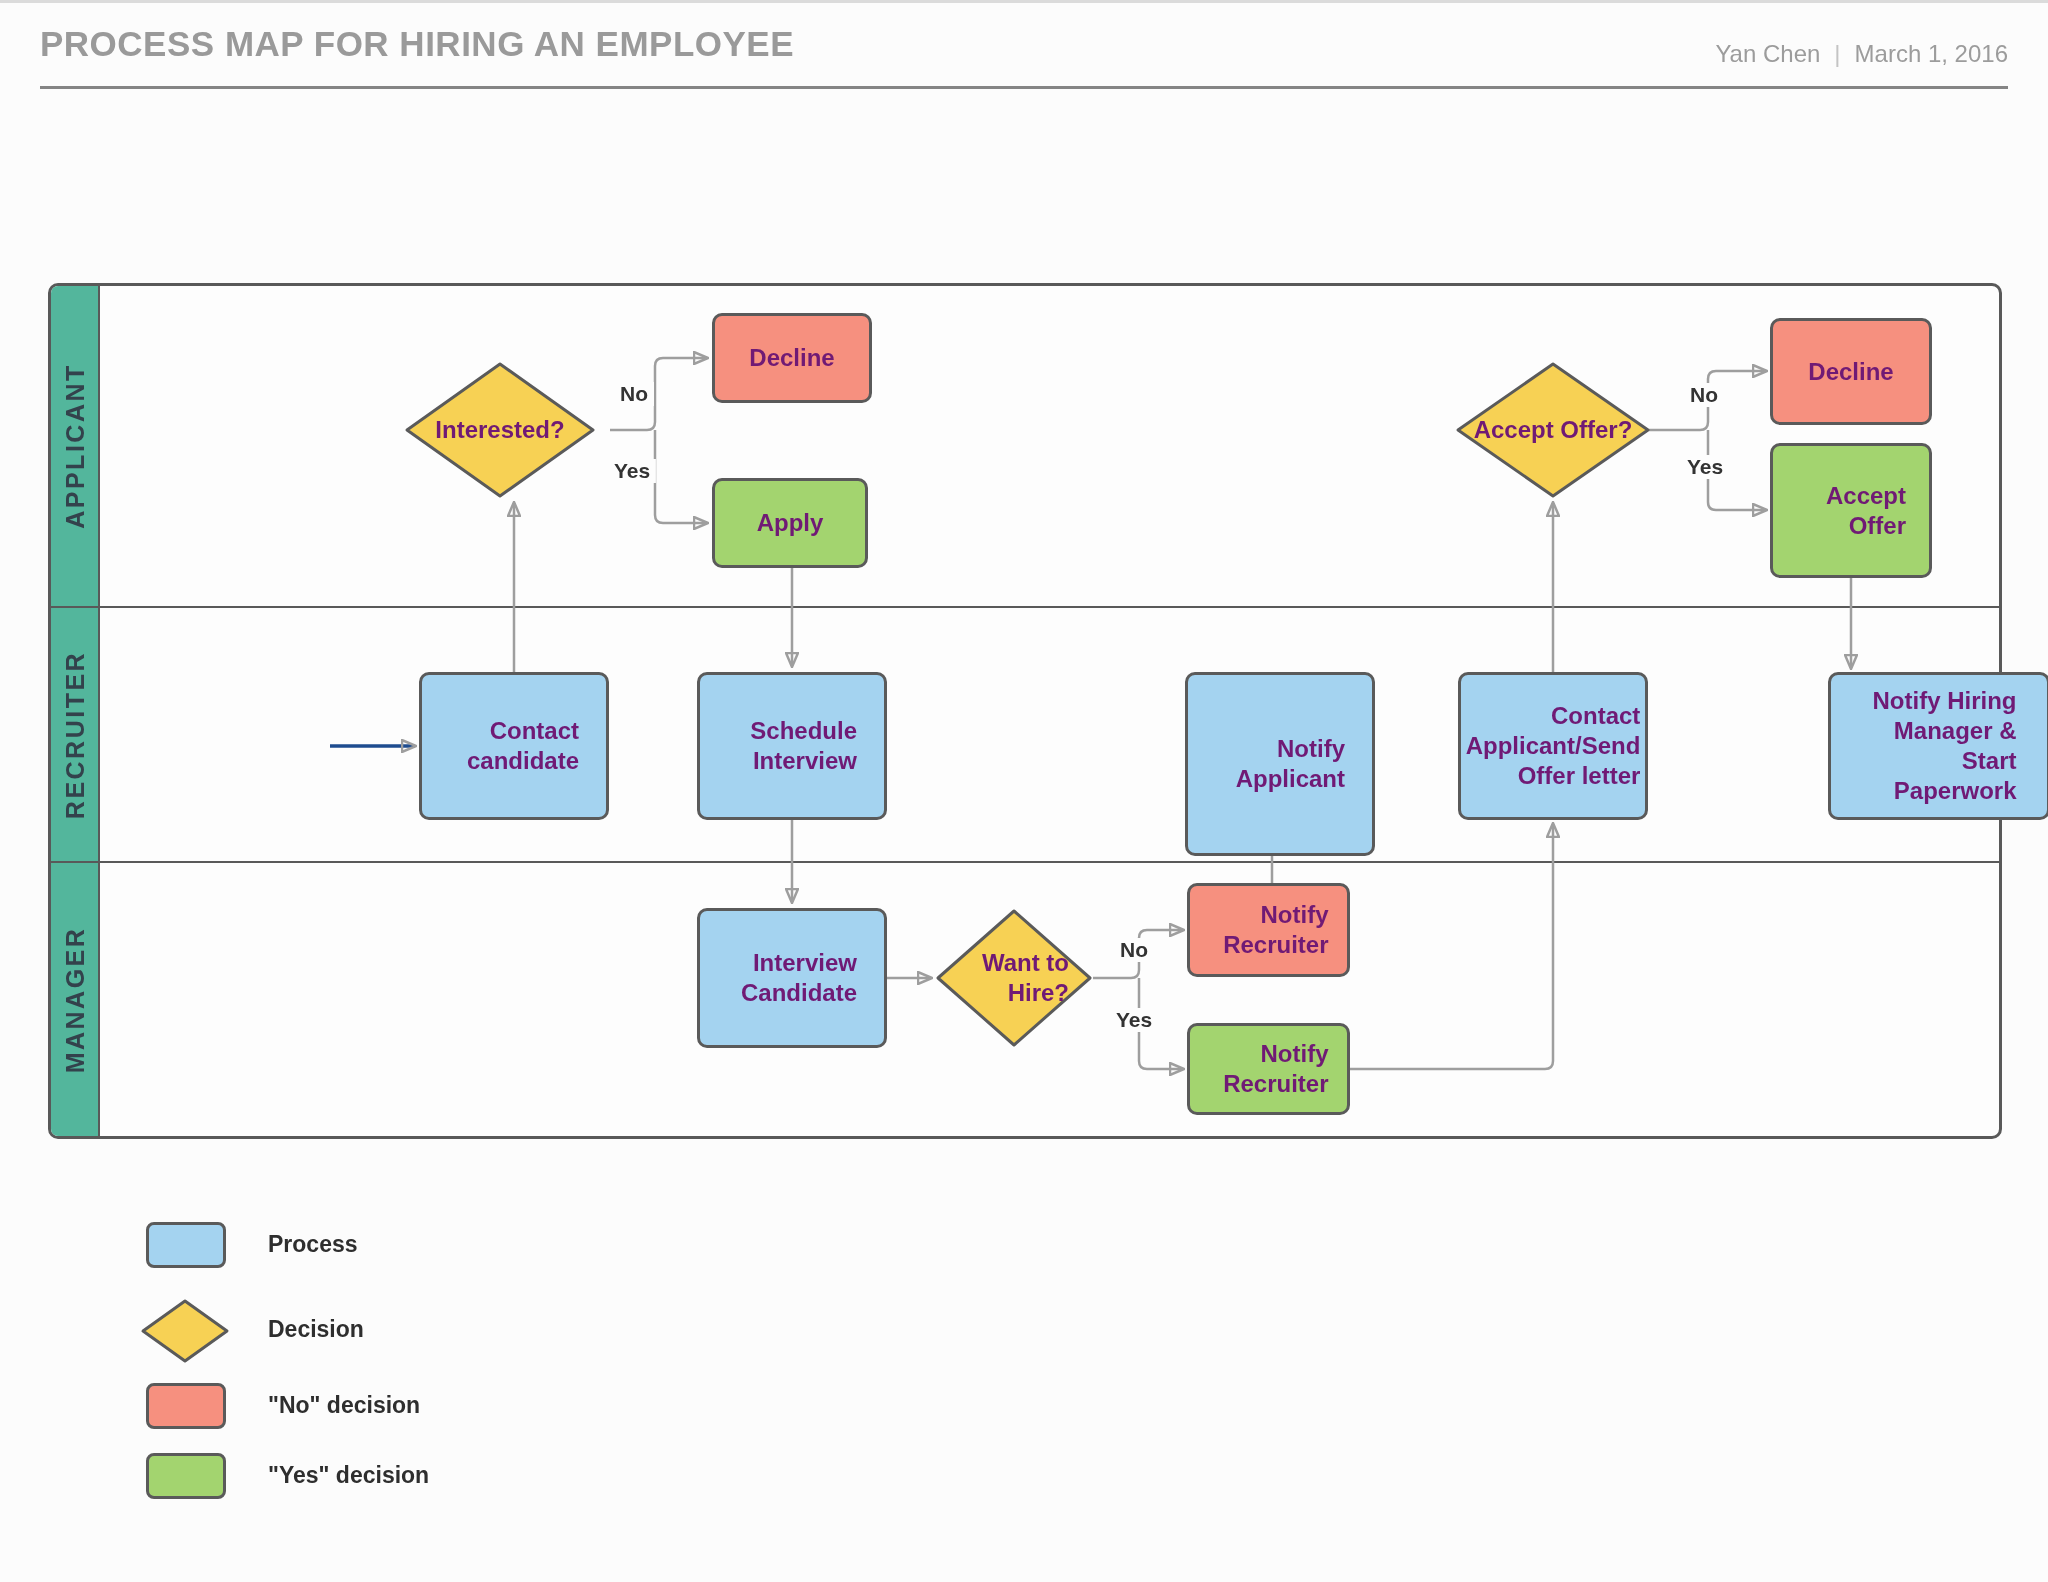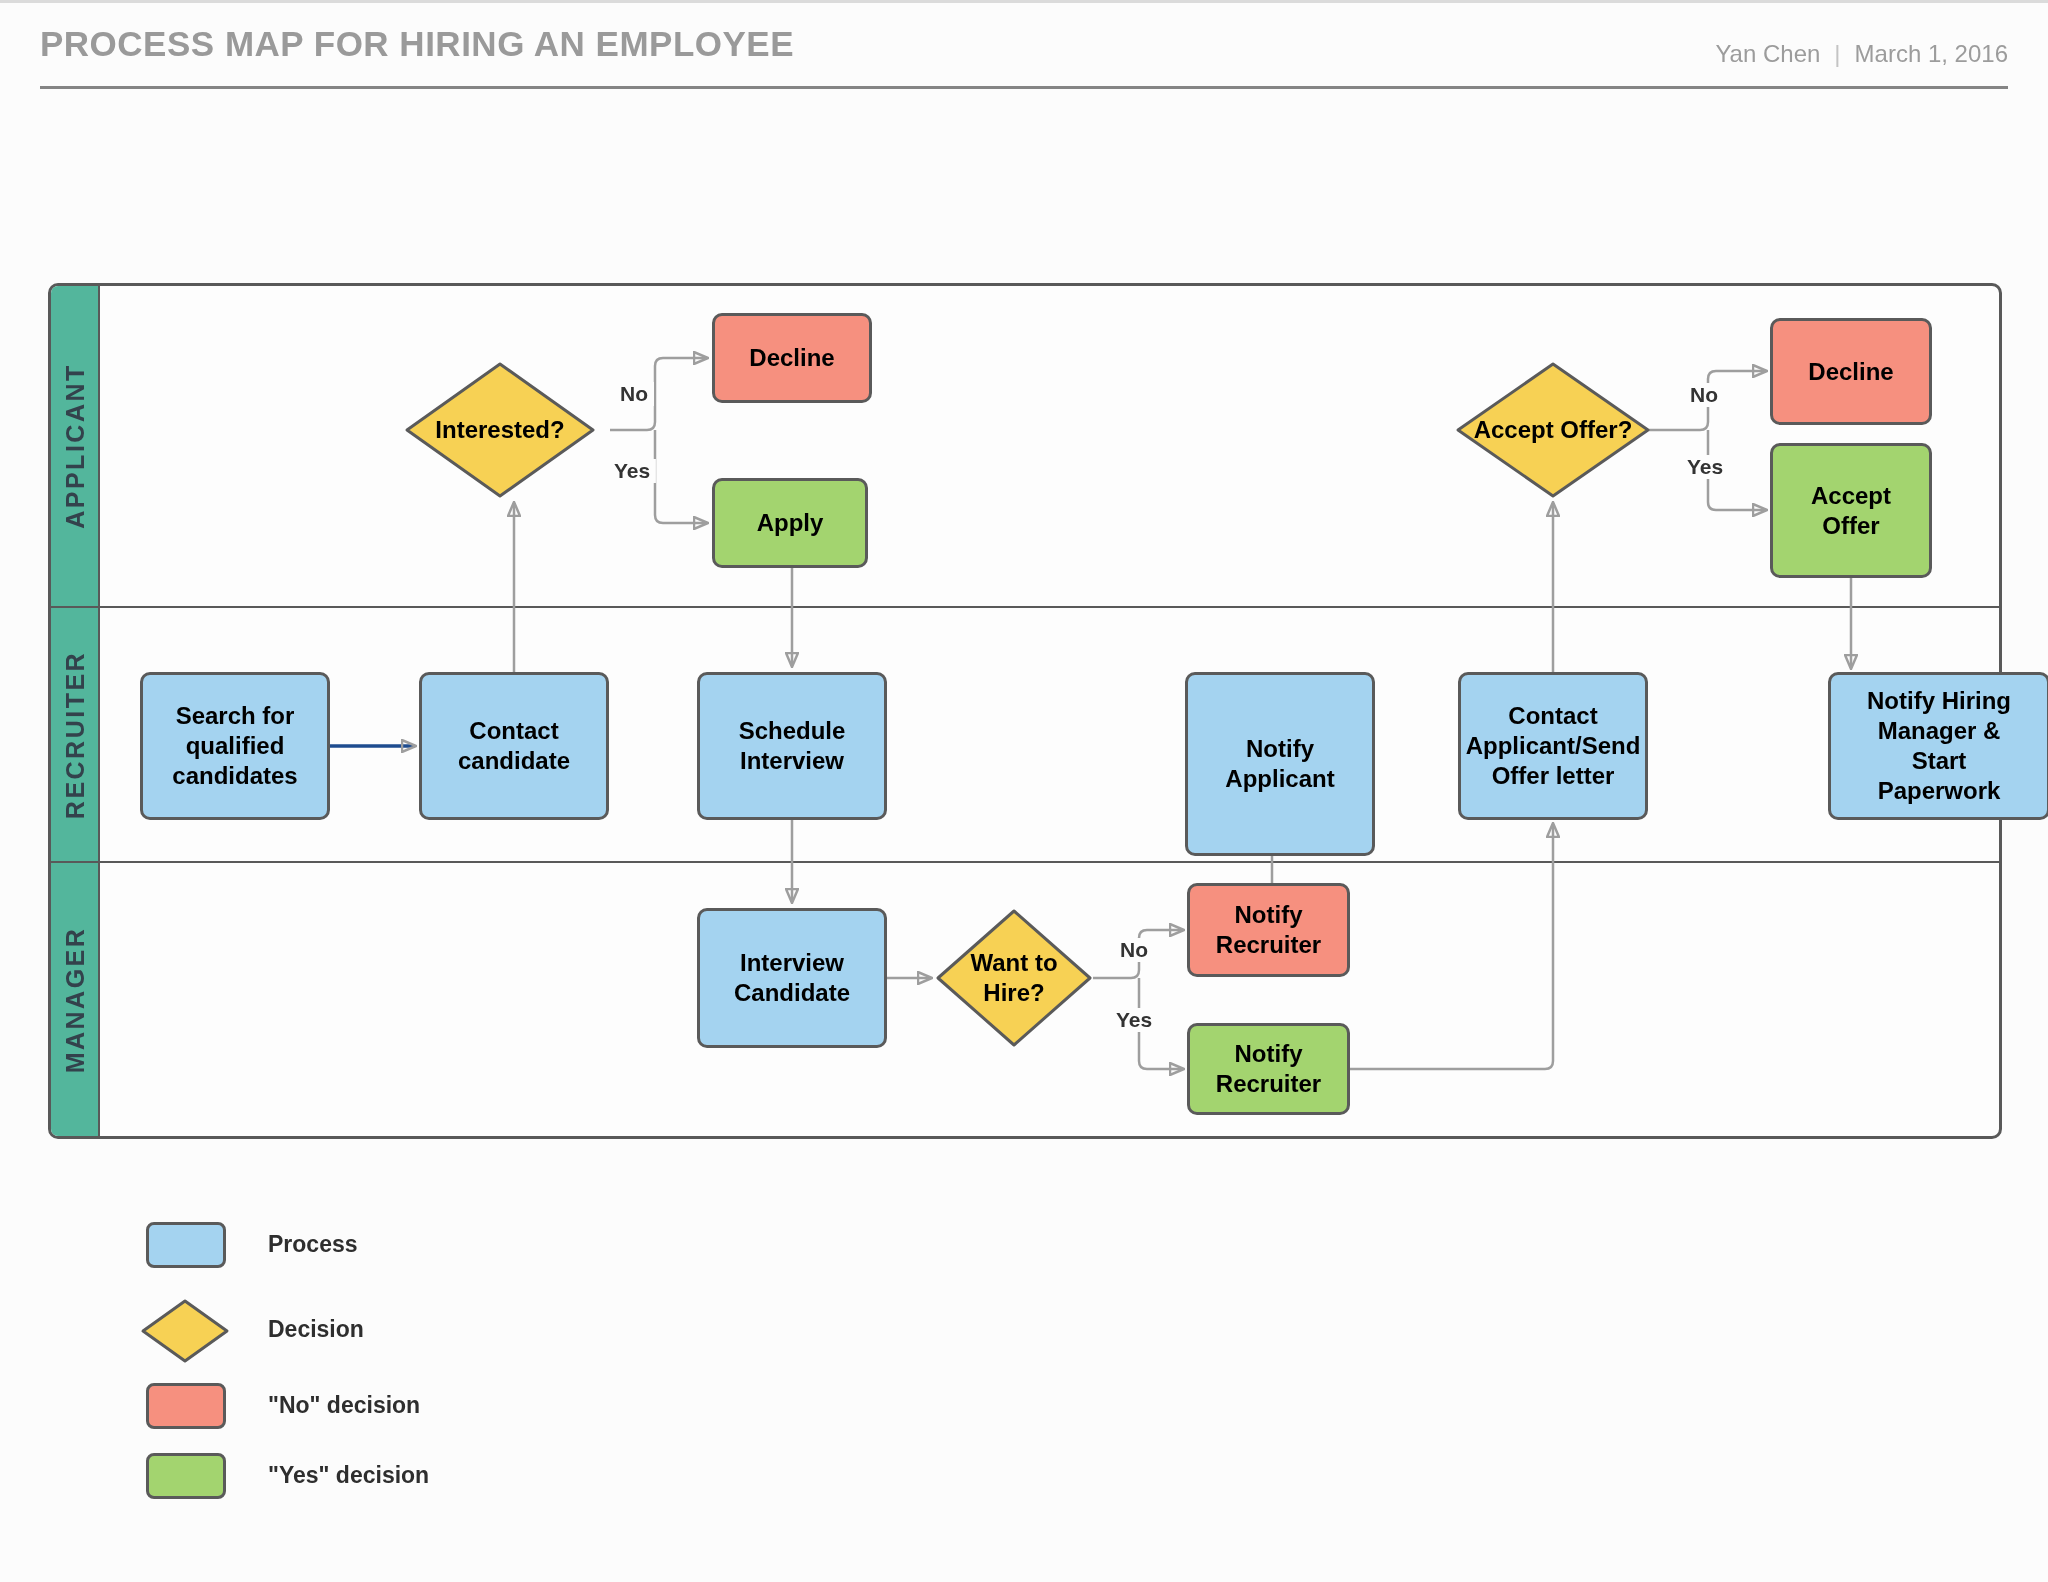--- a/index.html
+++ b/index.html
@@ -25,21 +25,21 @@
          font-size:25px;font-weight:700;letter-spacing:2.5px;color:#33424C;}
   .lane-body{flex:1;}
 
   
   .node{position:absolute;display:flex;align-items:center;justify-content:center;
         text-align:center;box-sizing:border-box;}
   .box{border:3px solid #5A5A5A;border-radius:10px;padding:4px 8px;}
   .blue{background:#A4D3F0;}
   .red{background:#F6907F;}
   .green{background:#A3D46F;}
-  .nlabel{font-size:24px;font-weight:700;color:#000000;line-height:1.25;}
+  .nlabel{font-size:24px;font-weight:700;color:#701a75;line-height:1.25;text-align:right;}
   .diamond{background:transparent;}
   .diamond svg{position:absolute;left:0;top:0;width:100%;height:100%;}
   .diamond polygon{fill:#F7D154;stroke:#5A5A5A;stroke-width:3;stroke-linejoin:round;}
   .diamond .nlabel{position:relative;z-index:1;}
   .nowrap{white-space:nowrap;}
 
   
   .edges{position:absolute;left:0;top:0;width:2048px;height:1582px;pointer-events:none;}
   .edges path{fill:none;stroke:#9E9E9E;stroke-width:2.5px;}
   .edges path.navy{stroke:#1E4C8F;stroke-width:3.5px;}
@@ -131,23 +131,20 @@
       </svg>
     <span class="nlabel nowrap">Accept Offer?</span>
   </div>
   <div class="node box red" style="left:1770px;top:318px;width:162px;height:107px">
     <span class="nlabel">Decline</span>
   </div>
   <div class="node box green" style="left:1770px;top:443px;width:162px;height:135px">
     <span class="nlabel" style="width:110px">Accept Offer</span>
   </div>
 
-  <div class="node box blue" style="left:140px;top:672px;width:190px;height:148px">
-    <span class="nlabel">Search for qualified candidates</span>
-  </div>
   <div class="node box blue" style="left:419px;top:672px;width:190px;height:148px">
     <span class="nlabel" style="width:130px">Contact candidate</span>
   </div>
   <div class="node box blue" style="left:697px;top:672px;width:190px;height:148px">
     <span class="nlabel" style="width:130px">Schedule Interview</span>
   </div>
   <div class="node box blue" style="left:1185px;top:672px;width:190px;height:184px">
     <span class="nlabel" style="width:130px">Notify Applicant</span>
   </div>
   <div class="node box blue" style="left:1458px;top:672px;width:190px;height:148px">

